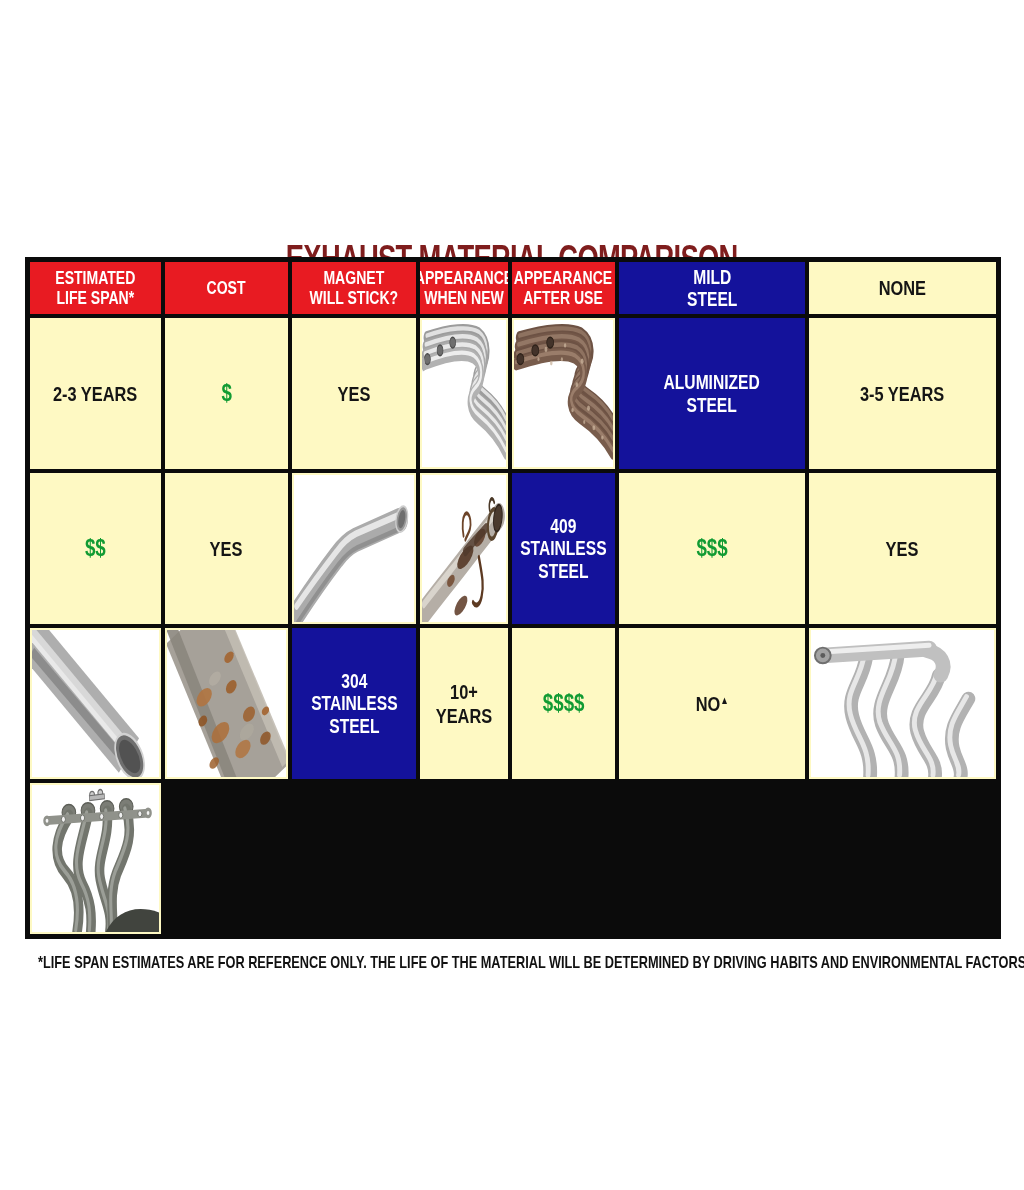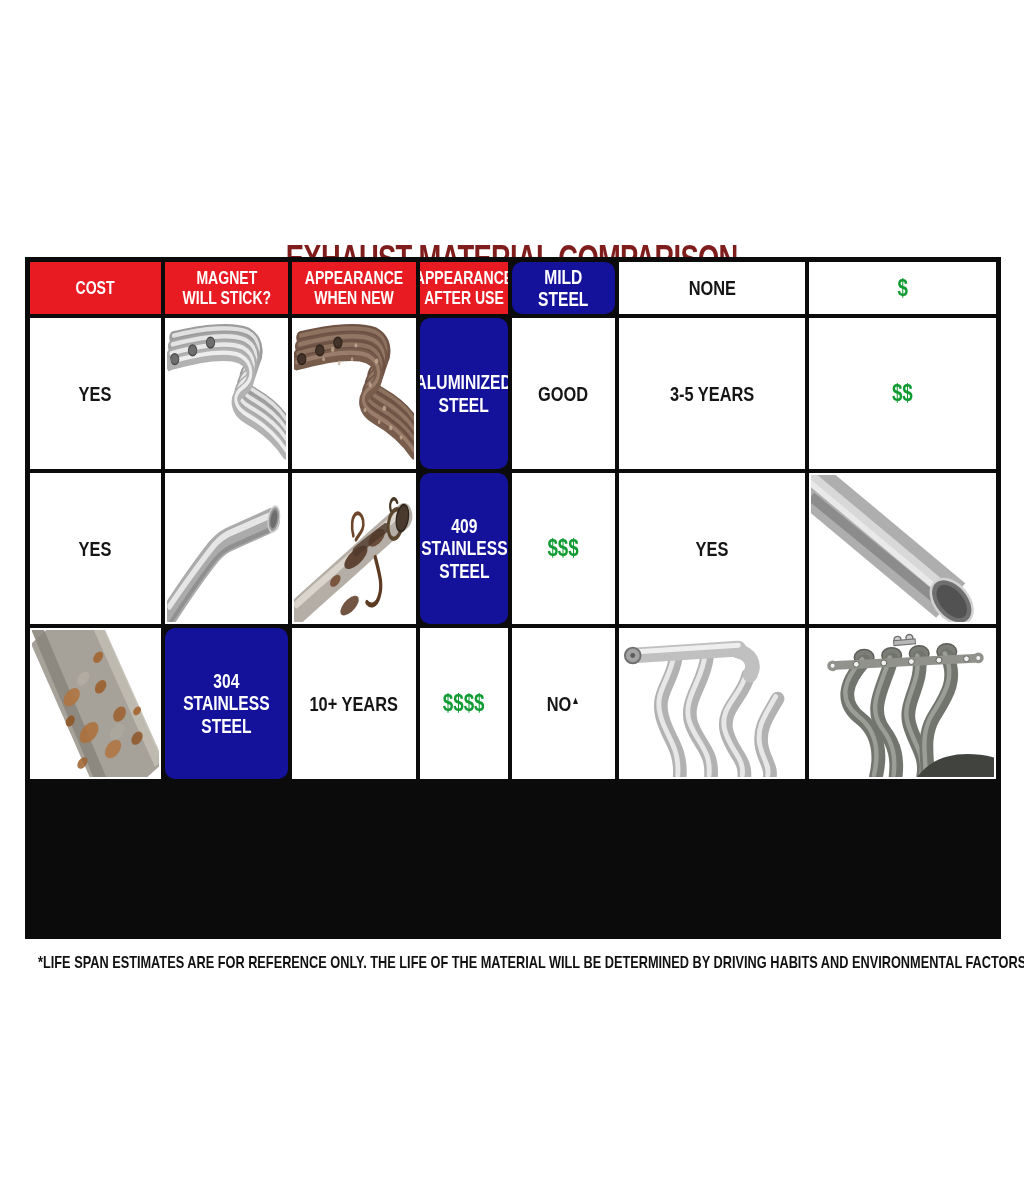--- a/index.html
+++ b/index.html
@@ -14,43 +14,47 @@
   .cnd{display:inline-block;transform:scaleX(0.78);white-space:pre-line;line-height:1.12;}
   .cndT{display:inline-block;transform:scaleX(0.72);white-space:nowrap;}
   .tbl{
     position:absolute;left:25px;top:257px;
     background:#0b0b0b;border:5px solid #0b0b0b;
     display:grid;
     grid-template-columns:131px 123px 124px 88px 103px 186px 187px;
     grid-template-rows:52px 151px 151px 151px 151px;
     gap:4px;
   }
-  .cell{background:#ffffff;display:flex;align-items:center;justify-content:center;text-align:center;overflow:hidden;}
+  .cell{background:#fef9c3;display:flex;align-items:center;justify-content:center;text-align:center;overflow:hidden;}
   .hdr{background:var(--red);color:#ffffff;font-weight:bold;font-size:18px;}
-  .mat{background:var(--blue);color:#ffffff;font-weight:bold;font-size:20px;border-radius:10px;}
+  .mat{background:var(--blue);color:#ffffff;font-weight:bold;font-size:20px;}
   .dat{color:#151515;font-weight:bold;font-size:21px;}
   .cost{color:var(--green);font-weight:bold;font-size:24px;}
   .dat sup{font-size:11px;vertical-align:7px;}
   .photo{padding:2px;}
   .photo svg{width:100%;height:100%;display:block;background:#ffffff;}
   .footnotes{position:absolute;left:38px;top:948px;width:970px;color:#111111;font-weight:bold;font-size:17px;}
   .fn{line-height:29px;white-space:nowrap;}
   .cndL{display:inline-block;transform:scaleX(0.75);transform-origin:0 50%;white-space:nowrap;}
   .fn-marker-sup{font-size:11px;vertical-align:4px;}
 </style>
 </head>
 <body>
 
 <div class="page">
 
   <h1 class="title"><span class="cndT">EXHAUST MATERIAL COMPARISON</span></h1>
 
   <div class="tbl">
 
     <div class="cell hdr">
+        <span class="cnd">ESTIMATED
+LIFE SPAN*</span>
+      </div>
+    <div class="cell hdr">
         <span class="cnd">COST</span>
       </div>
     <div class="cell hdr">
         <span class="cnd">MAGNET
 WILL STICK?</span>
       </div>
     <div class="cell hdr">
         <span class="cnd">APPEARANCE
 WHEN NEW</span>
       </div>
@@ -58,20 +62,23 @@
         <span class="cnd">APPEARANCE
 AFTER USE</span>
       </div>
 
     <div class="cell mat">
         <span class="cnd">MILD
 STEEL</span>
       </div>
     <div class="cell dat">
         <span class="cnd">NONE</span>
+      </div>
+    <div class="cell dat">
+        <span class="cnd">2-3 YEARS</span>
       </div>
     <div class="cell cost">
         <span class="cnd">$</span>
       </div>
     <div class="cell dat">
         <span class="cnd"><span>YES</span><sup></sup></span>
       </div>
     <div class="cell photo" role="img" aria-label="Photo: shiny new mild steel exhaust headers">
       <svg viewBox="0 0 186 150" preserveAspectRatio="none">
         <g fill="none" stroke-linecap="round">
@@ -120,23 +127,20 @@
         <ellipse cx="40" cy="31" rx="6.5" ry="5.5" fill="#43332a" stroke="#2e2219" stroke-width="1.5"></ellipse>
         <ellipse cx="68" cy="23" rx="6.5" ry="5.5" fill="#43332a" stroke="#2e2219" stroke-width="1.5"></ellipse>
       </svg>
     </div>
 
     <div class="cell mat">
         <span class="cnd">ALUMINIZED
 STEEL</span>
       </div>
     <div class="cell dat">
-        <span class="cnd">GOOD</span>
-      </div>
-    <div class="cell dat">
         <span class="cnd">3-5 YEARS</span>
       </div>
     <div class="cell cost">
         <span class="cnd">$$</span>
       </div>
     <div class="cell dat">
         <span class="cnd"><span>YES</span><sup></sup></span>
       </div>
     <div class="cell photo" role="img" aria-label="Photo: new bent aluminized steel exhaust pipe">
       <svg viewBox="0 0 186 150" preserveAspectRatio="none">

